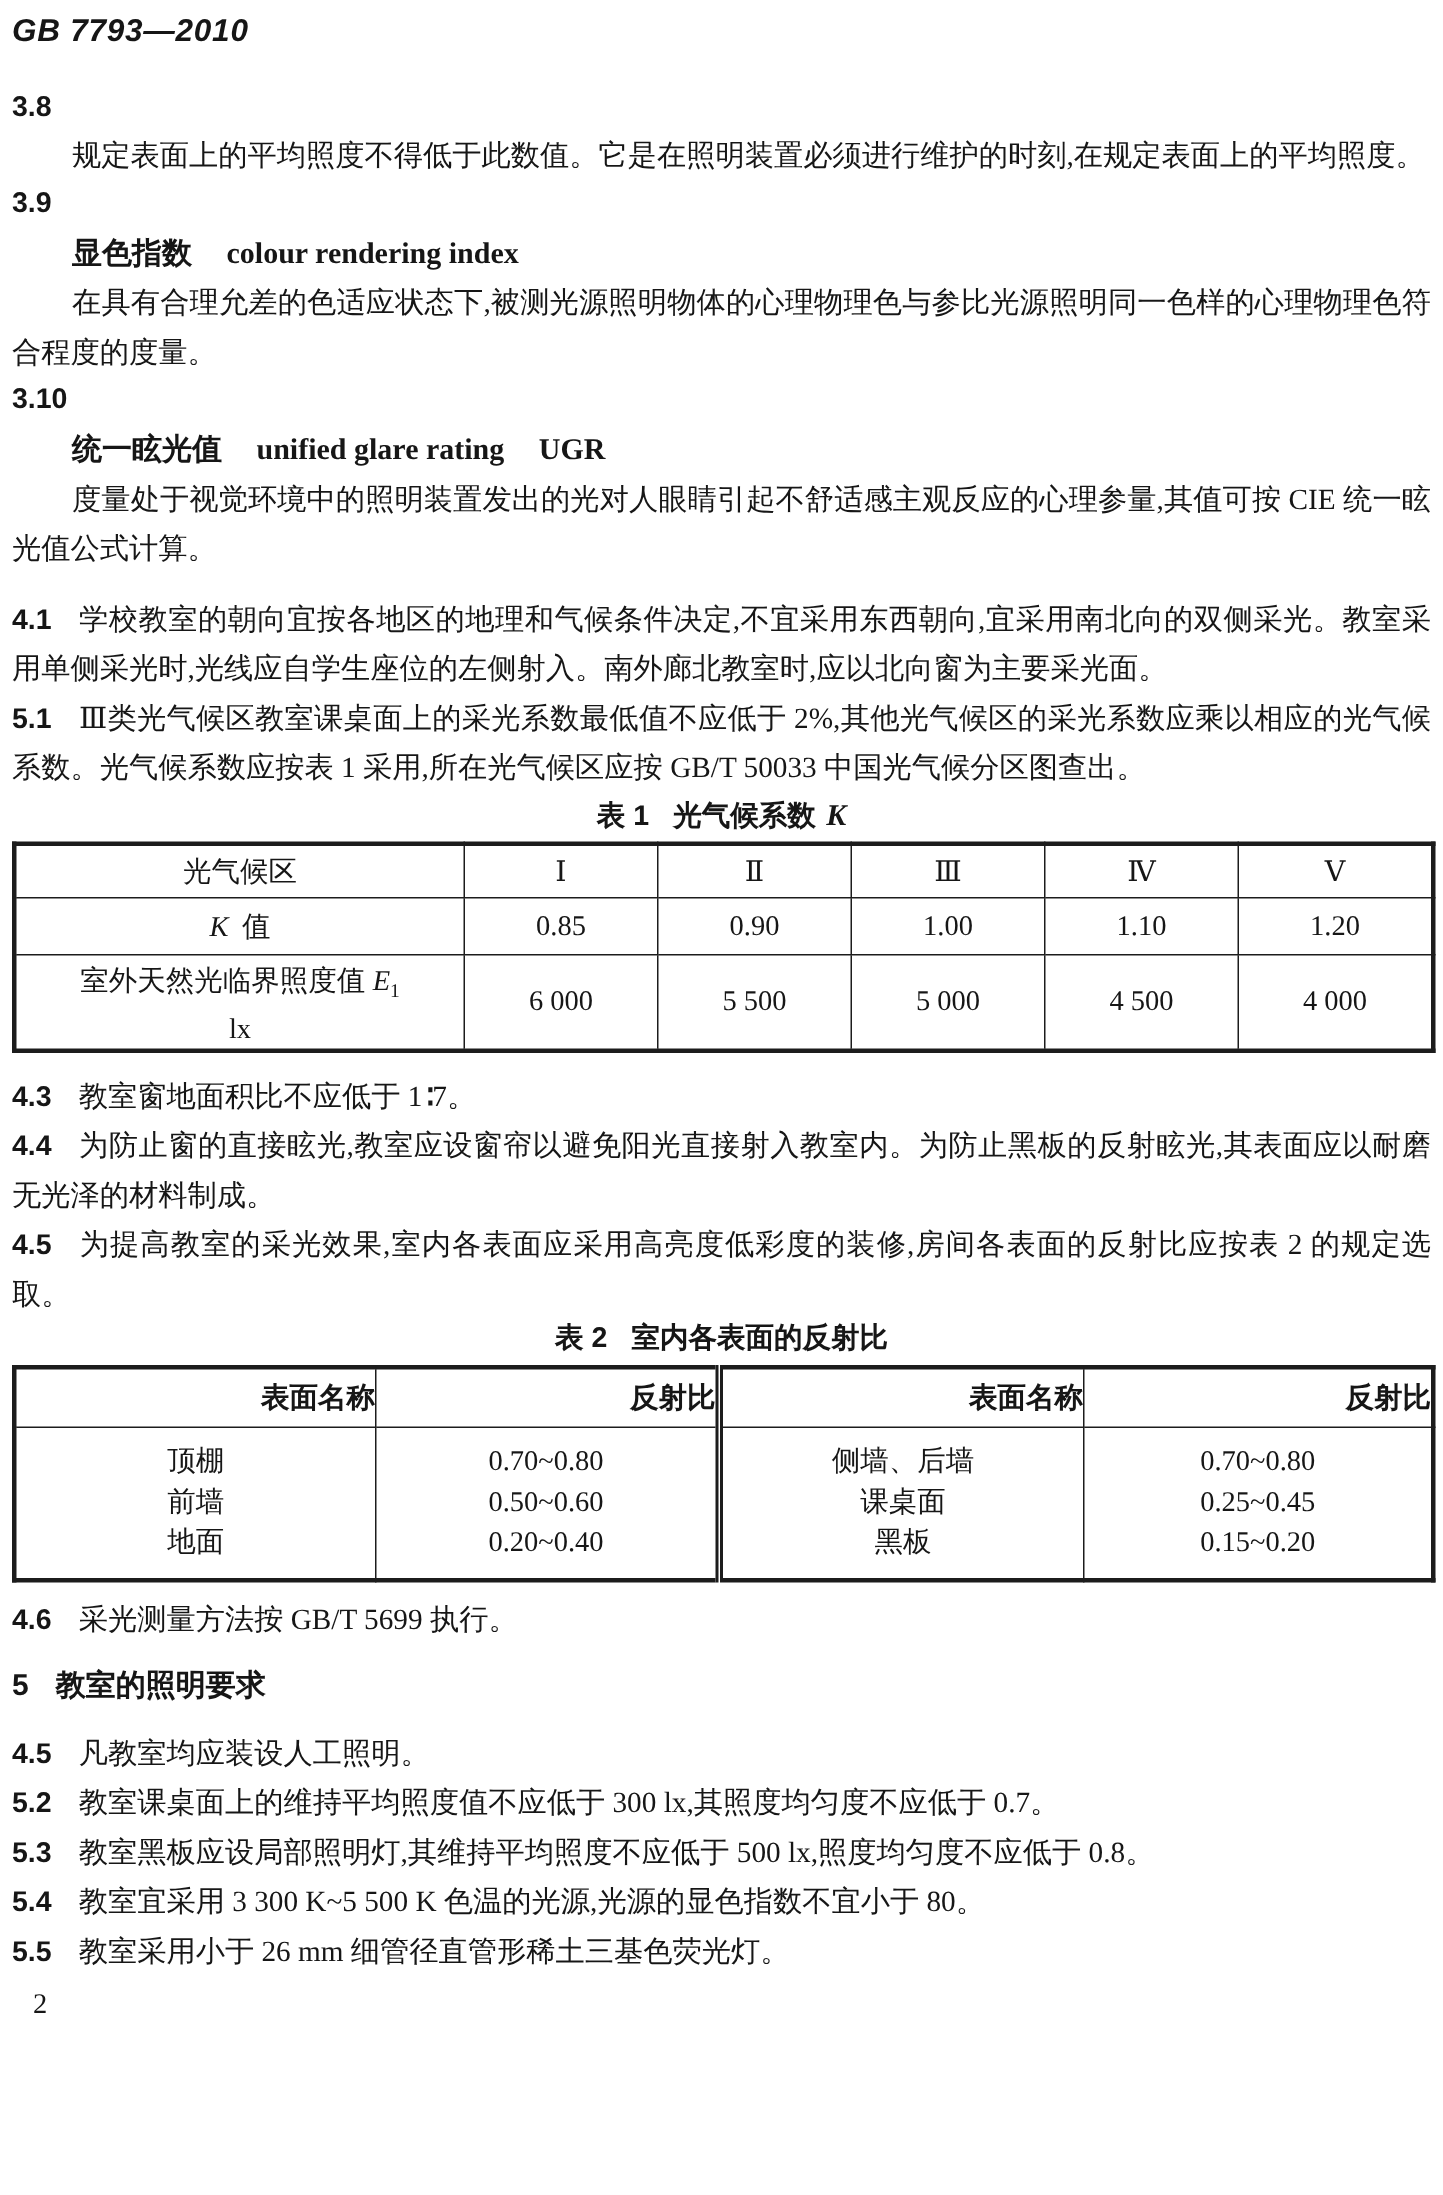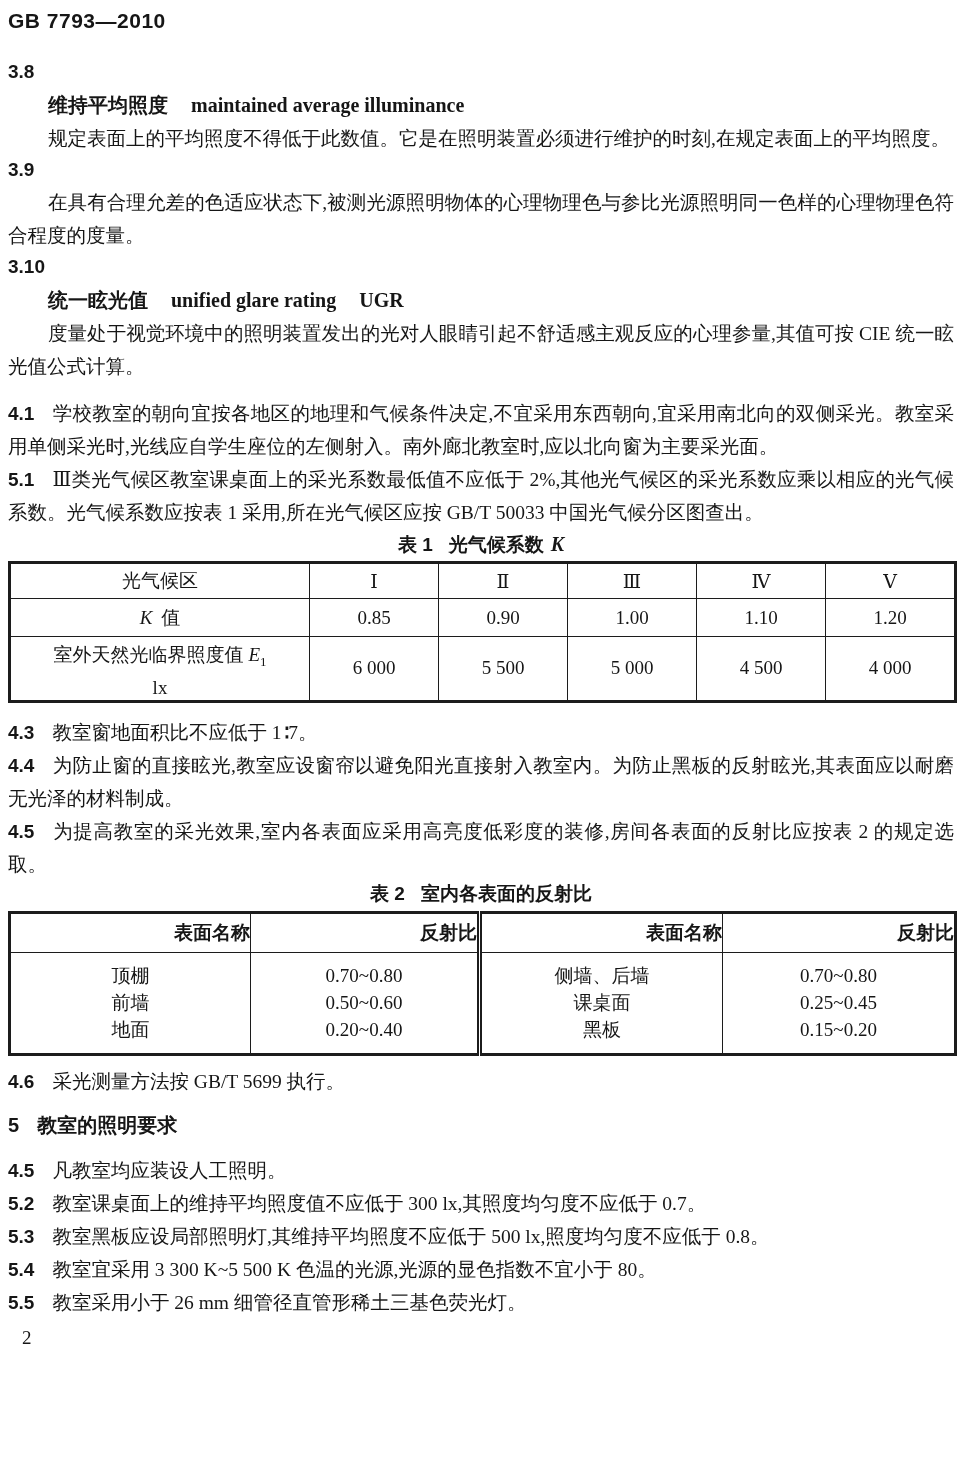--- a/index.html
+++ b/index.html
@@ -7,21 +7,21 @@
     width: 962px; height: 1463px;
     overflow: hidden;
     background: #ffffff;
     color: #161616;
     font-family: "Liberation Serif", "DejaVu Serif", serif;
   }
   .page { box-sizing: border-box; width: 962px; height: 1463px; padding: 8px 8px 0 8px; }
 
   .doc-header {
     font-family: "Liberation Sans", "DejaVu Sans", sans-serif;
-    font-weight: 700; font-size: 21px; line-height: 26px; letter-spacing: 0.5px;
+    font-weight: 700; font-size: 21px; line-height: 26px; letter-spacing: 0.5px; font-style: italic;
   }
 
   p { margin: 0; }
   .clause-num {
     font-family: "Liberation Sans", "DejaVu Sans", sans-serif;
     font-weight: 700; font-size: 19px; line-height: 24px;
   }
   .term-line { margin-left: 40px; line-height: 26px; font-size: 20px; }
   .term-line .term-cn {
     font-family: "Liberation Sans", "DejaVu Sans", sans-serif;
@@ -105,27 +105,27 @@
   .mt-foot { margin-top: 7px; }
 </style>
 </head>
 <body>
 
 <div class="page">
 
   <div class="doc-header">GB 7793—2010</div>
 
   <p class="clause-num mt-a">3.8</p>
+  <p class="body-text mt-body">规定表面上的平均照度不得低于此数值。它是在照明装置必须进行维护的时刻,在规定表面上的平均照度。</p>
+
+  <p class="clause-num mt-defnum">3.9</p>
   <p class="term-line mt-term">
-    <span class="term-cn">维持平均照度</span>
-    <span class="term-en">maintained average illuminance</span>
-  </p>
-  <p class="body-text mt-body">规定表面上的平均照度不得低于此数值。它是在照明装置必须进行维护的时刻,在规定表面上的平均照度。</p>
-
-  <p class="clause-num mt-defnum">3.9</p>
+    <span class="term-cn">显色指数</span>
+    <span class="term-en">colour rendering index</span>
+  </p>
   <p class="body-text mt-body">在具有合理允差的色适应状态下,被测光源照明物体的心理物理色与参比光源照明同一色样的心理物理色符合程度的度量。</p>
 
   <p class="clause-num mt-defnum">3.10</p>
   <p class="term-line mt-term">
     <span class="term-cn">统一眩光值</span>
     <span class="term-en">unified glare rating</span>
     <span class="term-abbr">UGR</span>
   </p>
   <p class="body-text mt-body">度量处于视觉环境中的照明装置发出的光对人眼睛引起不舒适感主观反应的心理参量,其值可按 CIE 统一眩光值公式计算。</p>
 

